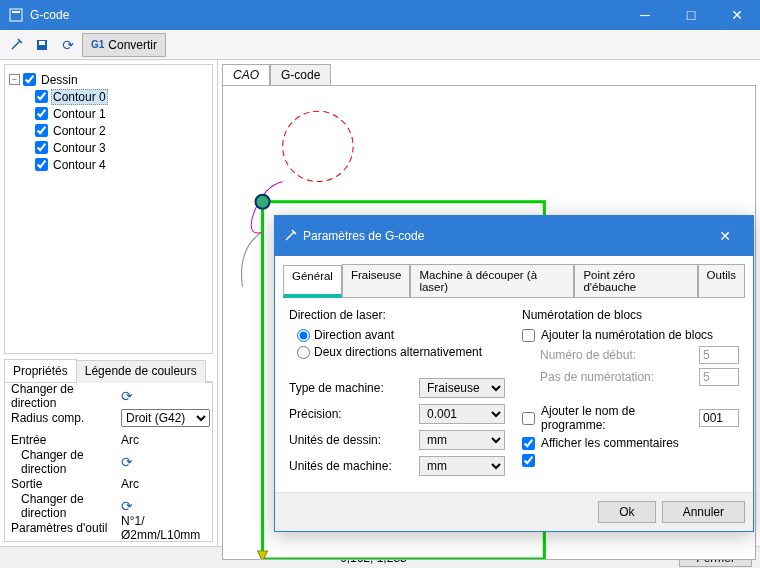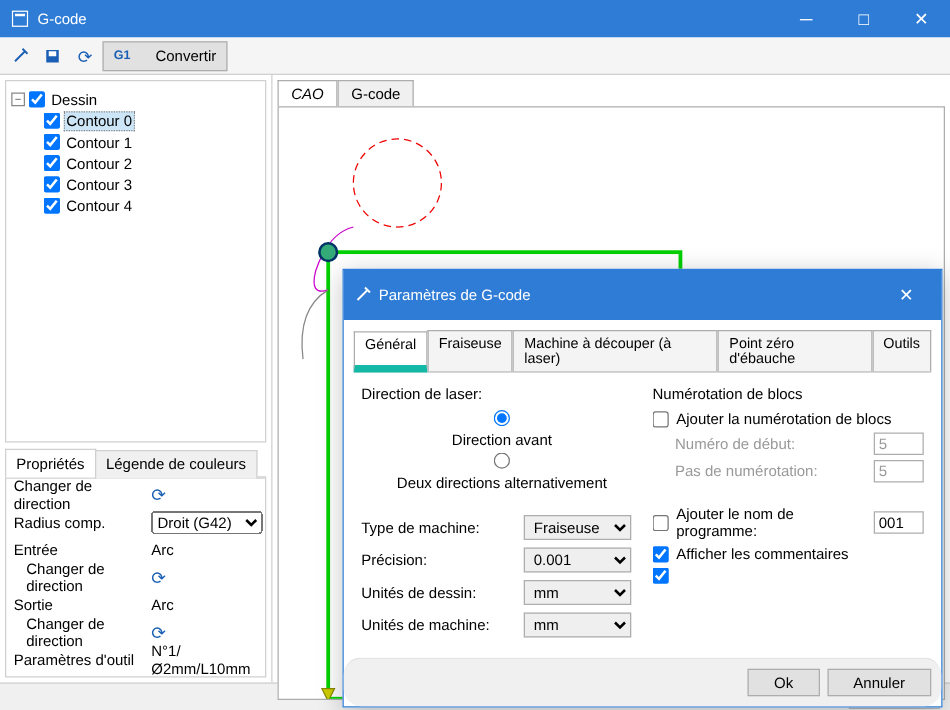--- a/index.html
+++ b/index.html
@@ -8,21 +8,21 @@
 
 .titlebar { background: #2e7cd6; color: #fff; height: 30px; display: flex; align-items: center; padding-left: 8px; }
 .titlebar .icon { width: 16px; height: 16px; margin-right: 6px; display:inline-flex;align-items:center;justify-content:center;}
 .titlebar .title { flex: 1; font-size: 12px; }
 .titlebar .winbtns { display: flex; height: 100%; }
 .titlebar .winbtn { width: 46px; display: flex; align-items: center; justify-content: center; color:#fff; font-size: 14px; }
 
 
 .toolbar { height: 30px; border-bottom: 1px solid #d0d0d0; display: flex; align-items: center; padding: 2px 4px; gap:2px; background:#f5f5f5;}
 .toolbtn { width: 24px; height: 24px; display:flex; align-items:center;justify-content:center; border:1px solid transparent; color:#1a5fb4;}
-.toolbtn-text { height:24px; padding:0 8px; display:flex;align-items:center; border:1px solid #adadad; background:#e1e1e1; gap:20px;}
+.toolbtn-text { height:24px; padding:0 8px; display:flex;align-items:center; border:1px solid #adadad; background:#e1e1e1; gap:4px;}
 
 
 .main { display:flex; height: calc(100% - 30px - 30px - 22px); }
 .left { width: 218px; border-right:1px solid #d0d0d0; display:flex; flex-direction:column;}
 .tree { flex:1; padding:6px 4px; border:1px solid #d0d0d0; margin:4px;}
 .tree-node { display:flex; align-items:center; height:17px; gap:3px;}
 .tree-toggle{width:11px;height:11px;border:1px solid #888;display:flex;align-items:center;justify-content:center;font-size:9px;line-height:1;color:#555;}
 .tree-check{width:13px;height:13px;}
 .tree-children{margin-left:26px;}
 .tree-node.sel span.lbl{background:#cde6f7;border:1px dotted #888;padding:0 1px;}
@@ -49,35 +49,35 @@
 .statusbar .coord{margin-left:340px;}
 .statusbar .closebtn{margin-left:auto; margin-right:8px; padding:1px 16px; border:1px solid #adadad; background:#e1e1e1;}
 
 
 .dialog { position:absolute; left:274px; top:215px; width:480px; background:#fff; border:1px solid #2e7cd6; box-shadow:0 4px 20px rgba(0,0,0,0.25);}
 .dialog .dtitle{background:#2e7cd6; color:#fff; height:40px; display:flex; align-items:center; padding:0 8px;}
 .dialog .dtitle .dtxt{flex:1;}
 .dialog .dtitle .dclose{width:40px; text-align:center; font-size:14px;}
 .dialog .dtabs{display:flex; border-bottom:1px solid #adadad; margin:8px 8px 0;}
 .dialog .dtab{padding:4px 8px; border:1px solid #adadad; border-bottom:none; background:#fff; margin-right:0; font-size:11.5px; position:relative;}
-.dialog .dtab.active{background:#fff; top:1px; border-bottom:6px solid #14b8a6;}
+.dialog .dtab.active{background:#fff; top:1px; border-bottom:4px solid #14b8a6;}
 .dialog .dtab:not(.active){background:#f4f4f4;}
 .dialog .dbody{padding:10px 14px; display:flex; gap:16px;}
 .dialog .col{flex:1;}
 .dialog .group-title{margin-bottom:6px;}
-.dialog .radio-row,.dialog .check-row{display:flex; align-items:center; gap:4px; margin:3px 0 3px 8px;flex-direction:column;}
+.dialog .radio-row,.dialog .check-row{display:flex; align-items:center; gap:4px; margin:3px 0 3px 8px;}
 .dialog .field-row{display:flex; align-items:center; margin:6px 0;}
 .dialog .field-row .flab{width:130px;}
 .dialog .field-row select,.dialog .field-row input[type=text]{width:86px; font-size:12px; border:1px solid #adadad; padding:1px 3px;}
 .dialog .rcol .frow{display:flex; align-items:center; margin:4px 0; gap:6px;}
 .dialog .rcol .frow .rlab{flex:1;}
 .dialog .rcol .frow input[type=text]{width:40px; border:1px solid #adadad; padding:1px 3px;}
 .dialog .rcol .frow.disabled{color:#999;}
 .dialog .rcol .frow.disabled input{color:#999;}
-.dialog .dbuttons{display:flex; justify-content:flex-end; gap:6px; padding:8px; border-top:1px solid #e0e0e0; background:#f0f0f0;border-radius:14px;}
+.dialog .dbuttons{display:flex; justify-content:flex-end; gap:6px; padding:8px; border-top:1px solid #e0e0e0; background:#f0f0f0;}
 .dialog .dbuttons button{padding:3px 20px; border:1px solid #adadad; background:#e1e1e1;}
 
 .refresh-icon{display:inline-block;color:#1a5fb4;font-size:14px;}
 svg{display:block;}
 </style>
 </head>
 <body>
 
 <div class="titlebar">
   <span class="icon">

